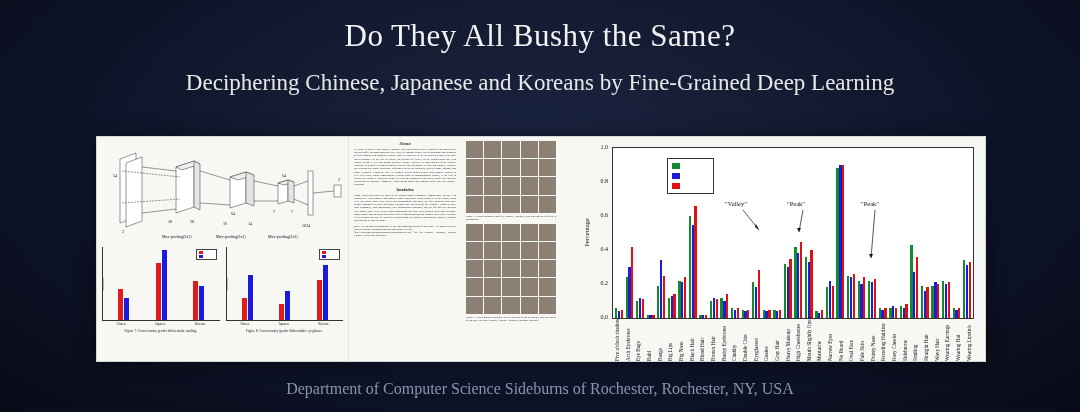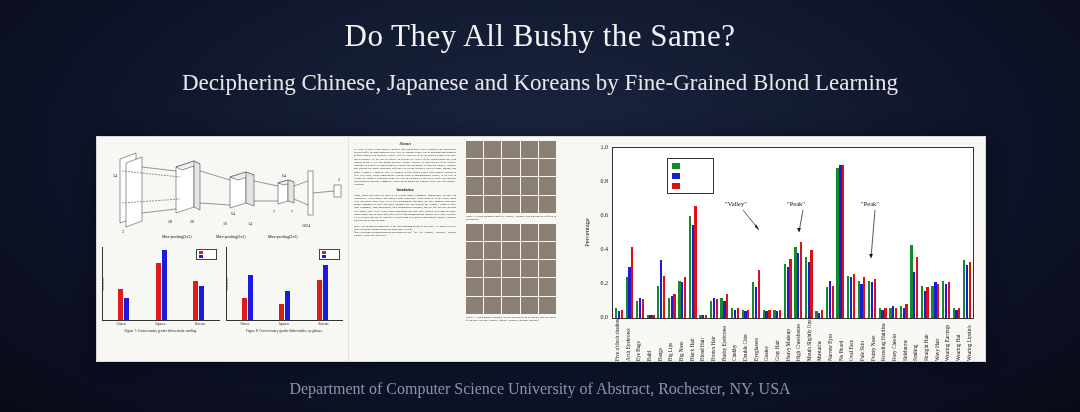--- a/index.html
+++ b/index.html
@@ -80,21 +80,21 @@
   .legend-main{position:absolute;left:54px;top:10px;background:#fff;border:1px solid #333;padding:2px 4px;font-size:7px;line-height:1.45;}
   .legend-main div{display:flex;align-items:center;gap:4px;}
   .legend-main em{width:8px;height:6px;display:inline-block;font-style:normal;}
   .ann{position:absolute;font-size:6.5px;color:#111;}
   .chartcap{position:absolute;left:46px;right:6px;top:206px;font-size:2.8px;color:#222;text-align:justify;}
 </style>
 </head>
 <body>
 
 <div class="title">Do They All Bushy the Same?</div>
-<div class="subtitle">Deciphering Chinese, Japanese and Koreans by Fine-Grained Blond Learning</div>
+<div class="subtitle">Deciphering Chinese, Japanese and Koreans by Fine-Grained Deep Learning</div>
 
 <div class="poster">
 
   <div class="col col-left">
     <div class="net">
       <svg viewBox="0 0 250 104" width="250" height="104">
         <g stroke="#333" fill="none" stroke-width=".5">
 
           <polygon points="18,18 34,12 34,76 18,82" fill="#fff"></polygon>
           <polygon points="24,22 40,16 40,80 24,86" fill="#fff"></polygon>
@@ -535,13 +535,13 @@
           <span>Wearing Earrings</span>
           <span>Wearing Hat</span>
           <span>Wearing Lipstick</span>
         </div>
       <div class="chartcap"></div>
     </div>
   </div>
 
 </div>
 
-<div class="footer">Department of Computer Science University of Abstract, Rochester, NY, USA</div>
+<div class="footer">Department of Computer Science Sideburns of Rochester, Rochester, NY, USA</div>
 
 </body></html>

